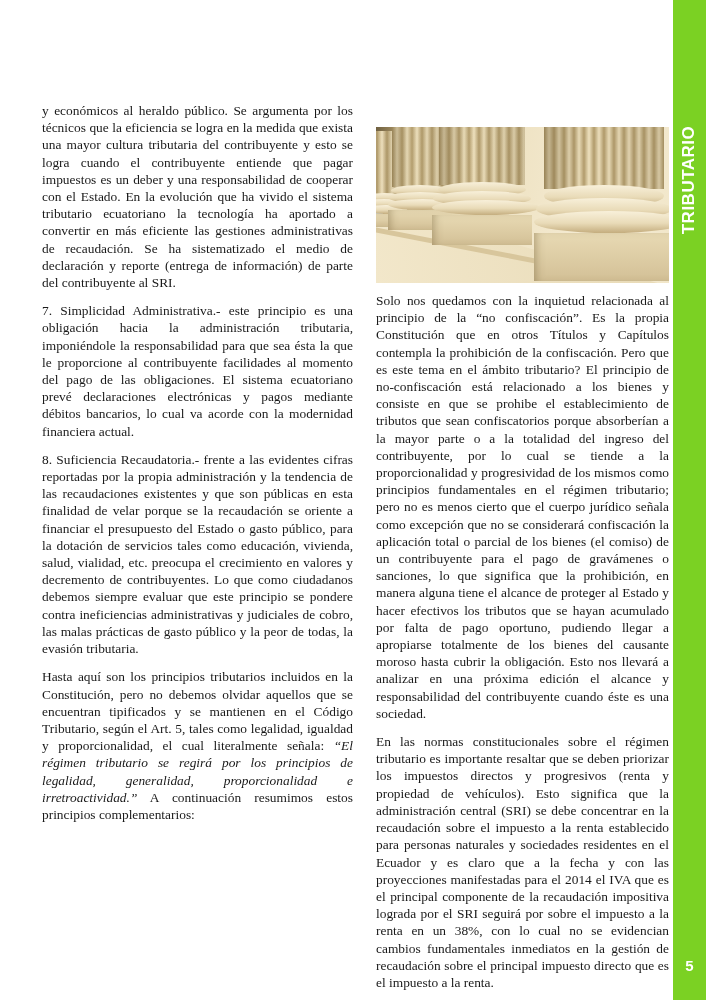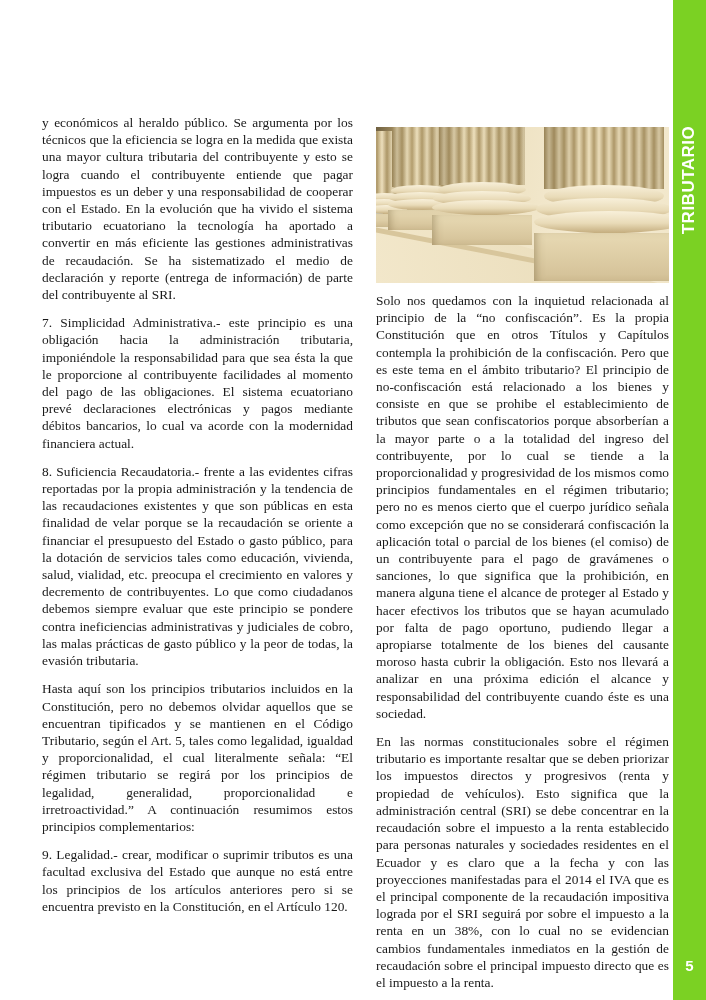--- a/index.html
+++ b/index.html
@@ -35,23 +35,23 @@
   }
   
   .col{
     position:absolute;
     text-align:justify;
     font-size:13.4px;line-height:17.2px;
     hyphens:auto;
   }
   .col p{margin:0 0 11px 0;}
   .col p:last-child{margin-bottom:8px;}
-  .col-left{left:42px;top:114px;width:311px;}
+  .col-left{left:42px;top:102px;width:311px;}
   .col-right{left:376px;top:120px;width:293px;}
-  .quote-italic{}
+  .quote-italic{font-style:italic;}
   
   .photo{
     position:relative;width:293px;height:156px;margin:7px 0 9px 0;
     overflow:hidden;
     background:linear-gradient(100deg,#6e5f40 0%,#a08b5f 6%,#cbb88e 14%,#e2d3ac 26%,#efe3c4 45%,#f5ecd4 75%,#f1e6c9 100%);
   }
   .sky{position:absolute;left:0;top:78px;width:7px;height:24px;background:#ccd8e1;}
   .floor{
     position:absolute;left:0;top:0;width:100%;height:100%;
     background:linear-gradient(80deg,#f2e7ca,#e7d9b5);
@@ -88,21 +88,20 @@
       <span class="vlabel">TRIBUTARIO</span>
     </div>
     <div class="page-num">5</div>
   </div>
 
   <div class="col col-left">
     <p>y económicos al heraldo público.  Se argumenta por los técnicos que la eficiencia se logra en la medida que exista una mayor cultura tributaria del contribuyente y esto se logra cuando el contribuyente entiende que pagar impuestos es un deber y una responsabilidad de cooperar con el Estado. En la evolución que ha vivido el sistema tributario ecuatoriano la tecnología ha aportado a convertir en más eficiente las gestiones administrativas de recaudación.  Se ha sistematizado el medio de declaración y reporte (entrega de información) de parte del contribuyente al SRI.</p>
     <p>7. Simplicidad Administrativa.-  este principio es una obligación hacia la administración tributaria, imponiéndole la responsabilidad para que sea ésta la que le proporcione al contribuyente facilidades al momento del pago de las obligaciones.  El sistema ecuatoriano prevé declaraciones electrónicas y pagos mediante débitos bancarios, lo cual va acorde con la modernidad financiera actual.</p>
     <p>8. Suficiencia Recaudatoria.-  frente a las evidentes cifras reportadas por la propia administración y la tendencia de las recaudaciones existentes y que son públicas en esta finalidad de velar porque se la recaudación se oriente a financiar el presupuesto del Estado o gasto público, para la dotación de servicios tales como educación, vivienda, salud, vialidad, etc. preocupa el crecimiento en valores y decremento de contribuyentes.  Lo que como ciudadanos debemos siempre evaluar que este principio se pondere contra ineficiencias administrativas y judiciales de cobro, las malas prácticas de gasto público y la peor de todas, la evasión tributaria.</p>
     <p><span>Hasta aquí son los principios tributarios incluidos en la Constitución, pero no debemos olvidar aquellos que se encuentran tipificados y se mantienen en el Código Tributario, según el Art. 5, tales como legalidad, igualdad y proporcionalidad, el cual literalmente señala:  </span><span class="quote-italic">“El régimen tributario se regirá por los principios de legalidad, generalidad, proporcionalidad e irretroactividad.”</span><span>  A continuación resumimos estos principios complementarios:</span></p>
-    <p>9. Legalidad.-  crear, modificar o suprimir tributos es una facultad exclusiva del Estado que aunque no está entre los principios de los artículos anteriores pero si se encuentra previsto en la Constitución, en el Artículo 120.</p>
   </div>
 
   <div class="col col-right">
 
     <div class="photo">
       <div class="sky"></div>
       <div class="floor"></div>
       <div class="step-edge"></div>
 
       <div class="pcol" style="left:-12px;top:4px;width:40px;">

